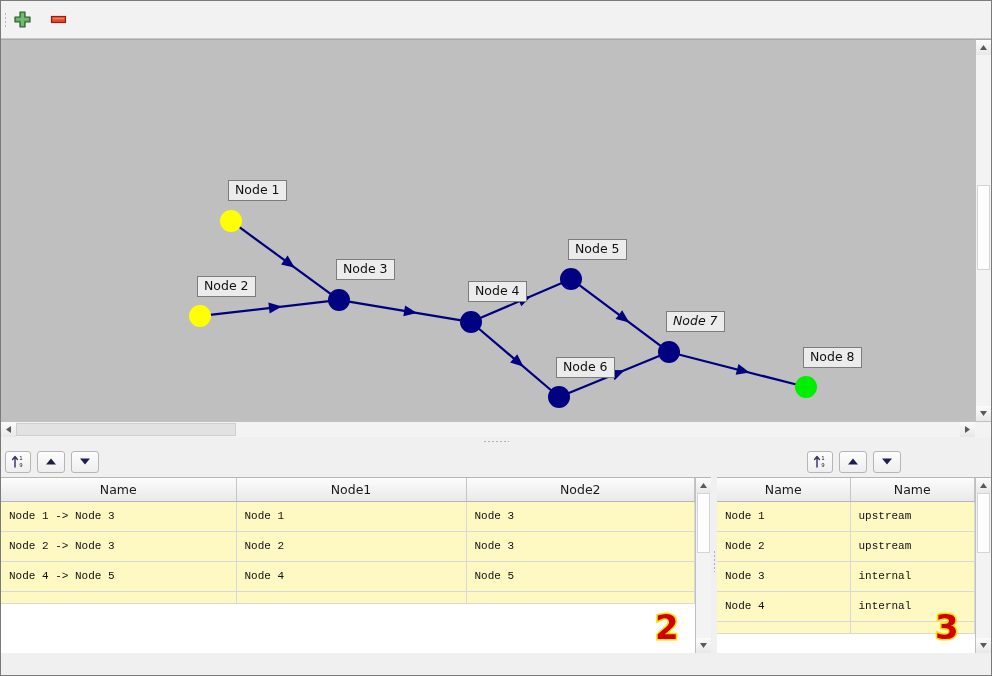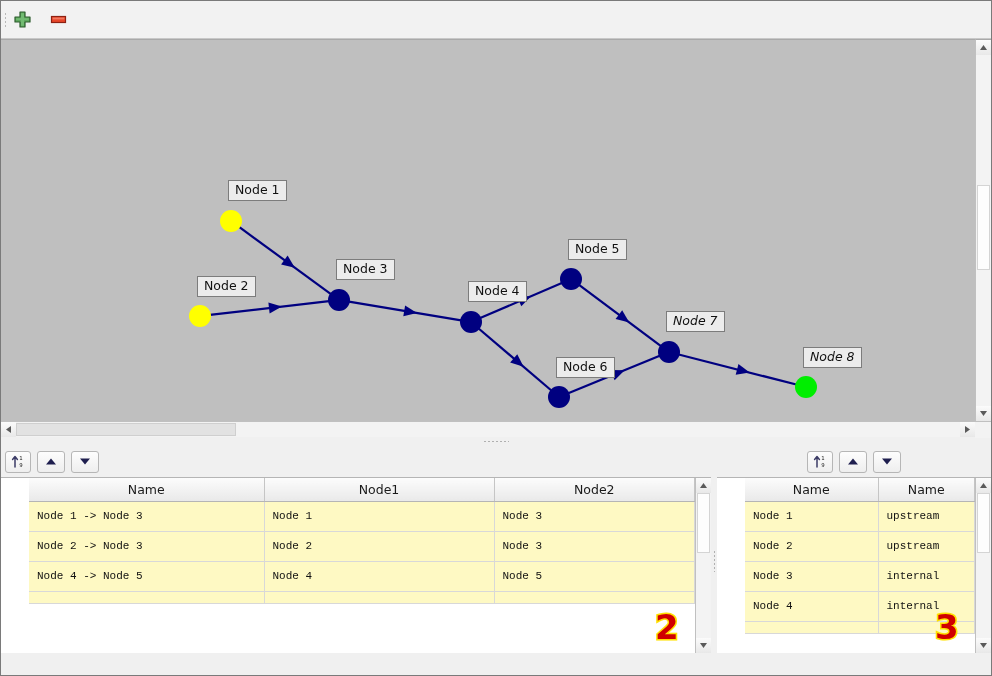--- a/index.html
+++ b/index.html
@@ -101,21 +101,21 @@
                   gap: 6px; padding: 0 4px; }
   .pane-toolbar.center { justify-content: center; }
   .btn {
     width: 28px; height: 22px; border: 1px solid #b6b6b6; border-radius: 3px;
     background: linear-gradient(#fdfdfd, #eeeeee);
     display: flex; align-items: center; justify-content: center; cursor: pointer;
   }
   .btn.sort { width: 26px; }
 
   .table-area { flex: 1 1 auto; display: flex; min-height: 0;
-                border-top: 1px solid #b5b5b5; background:#fff;padding-left:28px; }
+                border-top: 1px solid #b5b5b5; background:#fff; }
   .tbl { flex: 1 1 auto; display: flex; flex-direction: column; min-width: 0;
          overflow: hidden; }
   table { border-collapse: collapse; width: 100%; table-layout: fixed; }
   th {
     height: 23px; font-size: 12.5px; font-weight: normal; color: #1a1a1a;
     background: linear-gradient(#fcfcfc, #e9e9e9);
     border-right: 1px solid #c5c5c5; border-bottom: 1px solid #b5b5b5;
     text-align: center; padding: 0 4px;
   }
   td {
@@ -178,21 +178,21 @@
             <circle cx="805" cy="347" r="11" fill="#00ee00"></circle>
           </svg>
 
       <div class="node-label" style="left: 227px; top: 140px;">Node 1</div>
           <div class="node-label" style="left: 196px; top: 236px;">Node 2</div>
           <div class="node-label" style="left: 335px; top: 219px;">Node 3</div>
           <div class="node-label" style="left: 467px; top: 241px;">Node 4</div>
           <div class="node-label" style="left: 567px; top: 199px;">Node 5</div>
           <div class="node-label" style="left: 555px; top: 317px;">Node 6</div>
           <div class="node-label" style="left: 665px; top: 271px; font-style: italic;">Node 7</div>
-          <div class="node-label" style="left: 802px; top: 307px; font-style: italic;">Node 8</div>
+          <div class="node-label" style="left: 802px; top: 307px;">Node 8</div>
         </div>
       <div class="vscroll">
         <div class="sb-btn">
           <svg width="9" height="7" viewBox="0 0 9 7">
               <path d="M4.5 1 L8 6 L1 6 Z" fill="#5a5a5a"></path>
             </svg>
         </div>
         <div class="sb-track">
           <div class="sb-thumb-v" style="top:130px; height:85px;"></div>
         </div>

